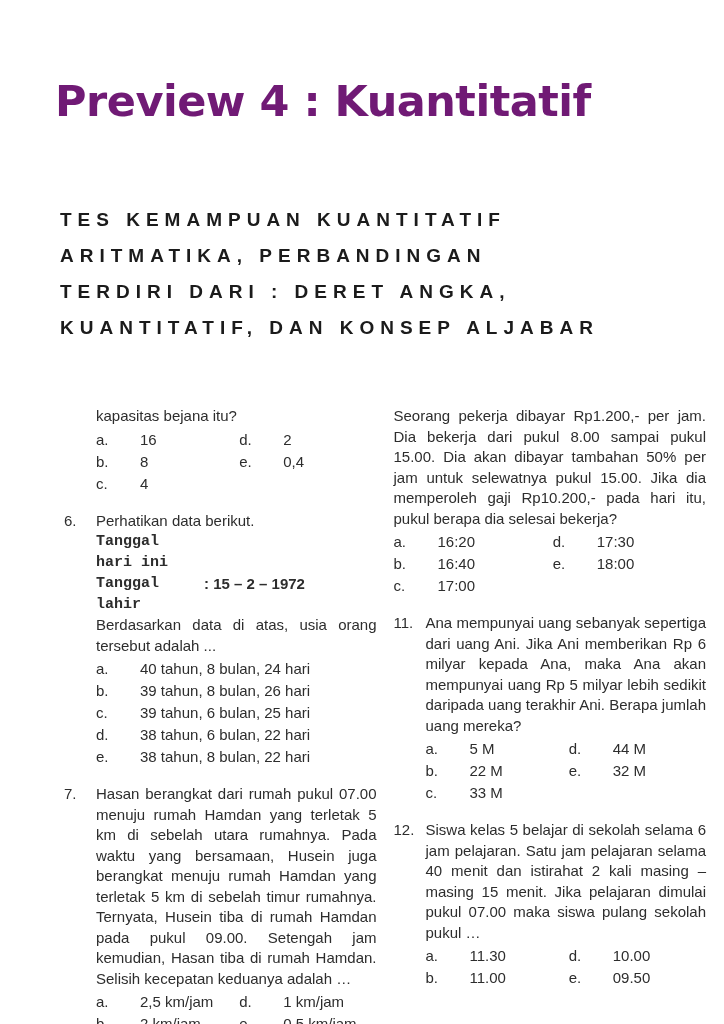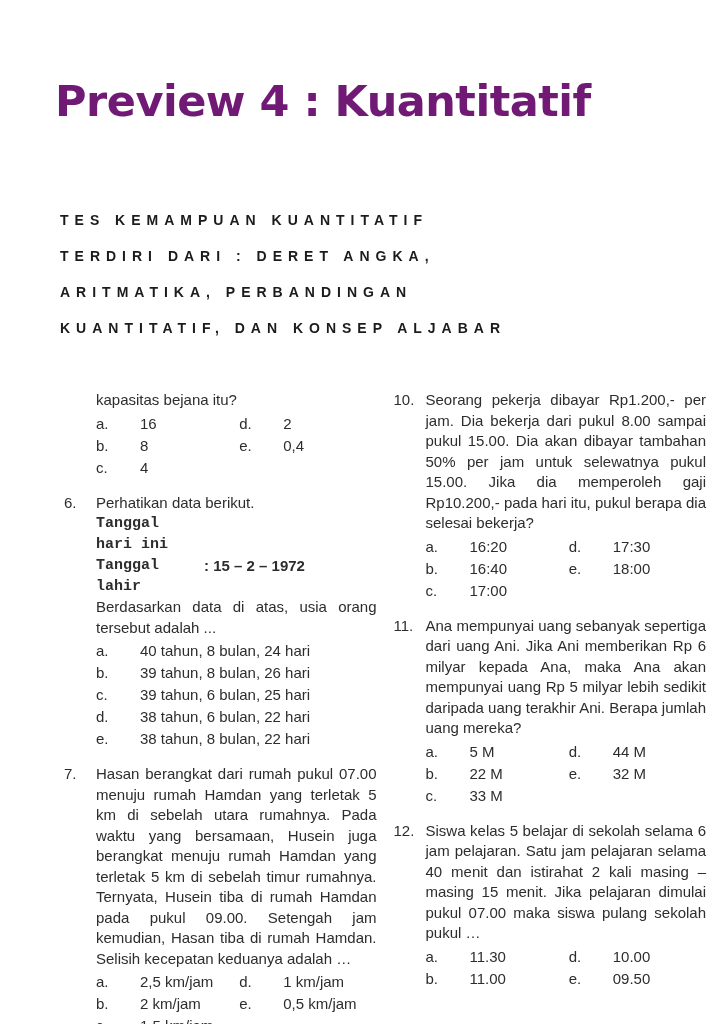--- a/index.html
+++ b/index.html
@@ -19,34 +19,34 @@
     font-size: 43px;
     letter-spacing: -0.5px;
     color: #701a75;
     margin: 76px 8px 0 55px;
     white-space: nowrap;
   }
 
   .subtitle {
     margin: 76px 10px 0 60px;
     font-weight: bold;
-    font-size: 14px;
+    font-size: 19px;
     letter-spacing: 6px;
     line-height: 36px;
     color: #1b1b1b;
   }
 
   .columns {
     display: flex;
     gap: 17px;
     margin: 44px 18px 0 64px;
   }
   .col { flex: 1; min-width: 0; }
 
-  .q { display: flex; margin-bottom: 14px; }
+  .q { display: flex; margin-bottom: 14px; margin-top: 16px; }
   .qnum {
     width: 32px; flex-shrink: 0;
     font-size: 15px; line-height: 20.5px;
   }
   .qbody { flex: 1; min-width: 0; font-size: 15px; line-height: 20.5px; }
   .qtext { margin: 0; text-align: justify; }
 
   .data-line { display: flex; font-weight: bold; line-height: 21px; }
   .dlabel { width: 108px; flex-shrink: 0; font-family: Liberation Mono, monospace; }
   .dvalue { white-space: nowrap; }
@@ -68,22 +68,22 @@
 </style>
 </head>
 <body>
 
 <div class="page">
 
   <h1 class="title">Preview 4 : Kuantitatif</h1>
 
   <div class="subtitle">
     <div>TES KEMAMPUAN KUANTITATIF</div>
+    <div>ARITMATIKA, PERBANDINGAN</div>
     <div>TERDIRI DARI : DERET ANGKA,</div>
-    <div>ARITMATIKA, PERBANDINGAN</div>
     <div>KUANTITATIF, DAN KONSEP ALJABAR</div>
   </div>
 
   <div class="columns">
 
     <div class="col">
 
       <div class="q">
         <div class="qnum"></div>
         <div class="qbody">
@@ -177,21 +177,20 @@
               </div>
           </div>
         </div>
       </div>
 
     </div>
 
     <div class="col">
 
       <div class="q">
-        <div class="qnum">10.</div>
         <div class="qbody">
           <p class="qtext">Seorang pekerja dibayar Rp1.200,- per jam. Dia bekerja dari pukul 8.00 sampai pukul 15.00. Dia akan dibayar tambahan 50% per jam untuk selewatnya pukul 15.00. Jika dia memperoleh gaji Rp10.200,- pada hari itu, pukul berapa dia selesai bekerja?</p>
           <div class="opts r3">
             <div class="opt">
                 <span class="olabel">a.</span>
                 <span class="otext">16:20</span>
               </div>
             <div class="opt">
                 <span class="olabel">b.</span>
                 <span class="otext">16:40</span>

